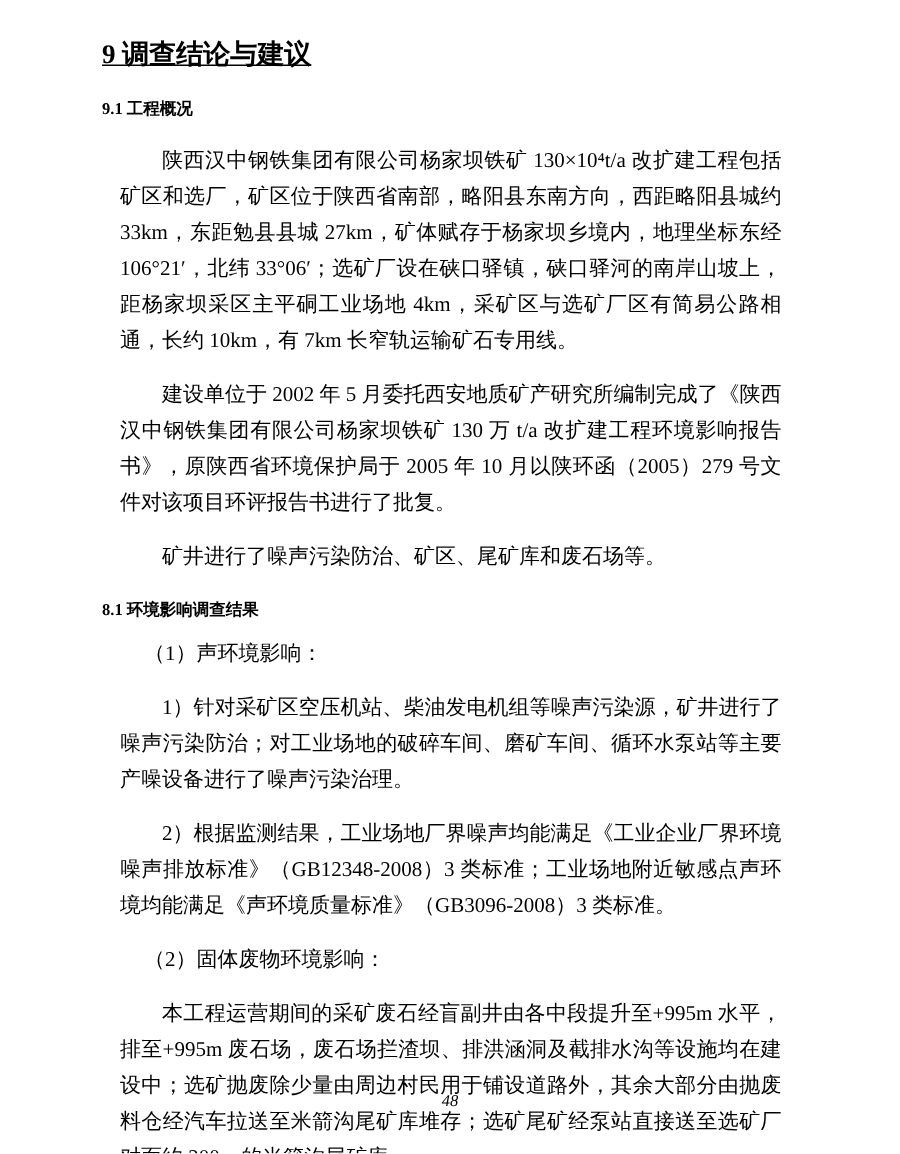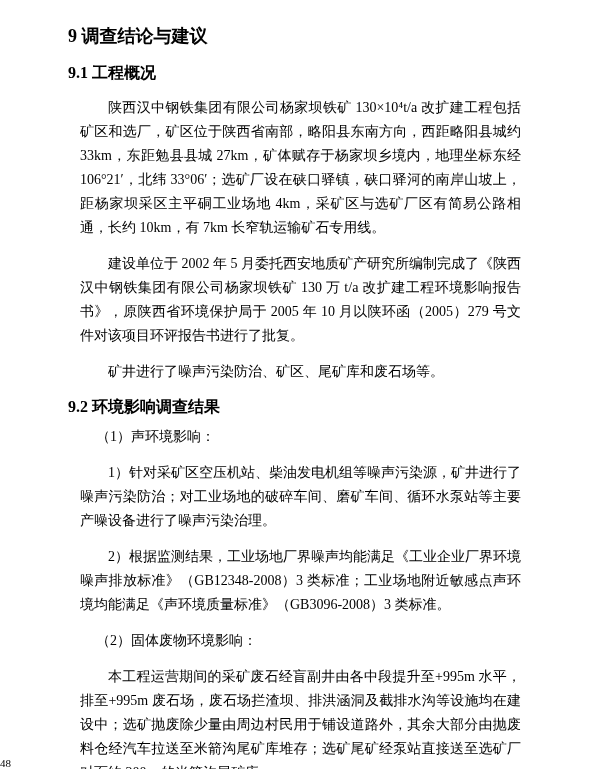--- a/index.html
+++ b/index.html
@@ -17,65 +17,67 @@
     overflow: hidden;
     font-family: "Liberation Serif", "DejaVu Serif", serif;
     color: #000000;
   }
   .h1 {
     font-size: 18px;
     font-weight: bold;
     line-height: 24px;
     margin: 0 0 14px 0;
     font-family: "Liberation Serif", "DejaVu Serif", serif;
+    text-decoration: underline;
   }
   .h2 {
-    font-size: 16px;
+    font-size: 11px;
     font-weight: bold;
     line-height: 22px;
     margin: 8px 0 7px 0;
   }
   .para {
     font-size: 14px;
     line-height: 24px;
     text-align: justify;
     text-justify: inter-ideograph;
     text-indent: 2em;
     margin: 12px;
   }
   .label-para {
     margin: 3px 0 3px 0;
   }
   .footer {
     position: absolute;
     left: 0;
-    bottom: 0;
+    bottom: 29px;
     width: 100%;
-    text-align: left;
+    text-align: center;
     font-size: 11px;
     color: #000000;
+    font-style: italic;
   }
 </style>
 </head>
 <body>
 
 <div class="page">
 
   <h1 class="h1">9 调查结论与建议</h1>
 
   <h2 class="h2">9.1 工程概况</h2>
 
   <p class="para">陕西汉中钢铁集团有限公司杨家坝铁矿 130×10⁴t/a 改扩建工程包括矿区和选厂，矿区位于陕西省南部，略阳县东南方向，西距略阳县城约 33km，东距勉县县城 27km，矿体赋存于杨家坝乡境内，地理坐标东经 106°21′，北纬 33°06′；选矿厂设在硖口驿镇，硖口驿河的南岸山坡上，距杨家坝采区主平硐工业场地 4km，采矿区与选矿厂区有简易公路相通，长约 10km，有 7km 长窄轨运输矿石专用线。</p>
 
   <p class="para">建设单位于 2002 年 5 月委托西安地质矿产研究所编制完成了《陕西汉中钢铁集团有限公司杨家坝铁矿 130 万 t/a 改扩建工程环境影响报告书》，原陕西省环境保护局于 2005 年 10 月以陕环函（2005）279 号文件对该项目环评报告书进行了批复。</p>
 
   <p class="para">矿井进行了噪声污染防治、矿区、尾矿库和废石场等。</p>
 
 
-  <h2 class="h2">9.2 环境影响调查结果</h2>
+  <h2 class="h2">8.1 环境影响调查结果</h2>
 
   <p class="para label-para">（1）声环境影响：</p>
 
   <p class="para">1）针对采矿区空压机站、柴油发电机组等噪声污染源，矿井进行了噪声污染防治；对工业场地的破碎车间、磨矿车间、循环水泵站等主要产噪设备进行了噪声污染治理。</p>
 
   <p class="para">2）根据监测结果，工业场地厂界噪声均能满足《工业企业厂界环境噪声排放标准》（GB12348-2008）3 类标准；工业场地附近敏感点声环境均能满足《声环境质量标准》（GB3096-2008）3 类标准。</p>
 
   <p class="para label-para">（2）固体废物环境影响：</p>
 
   <p class="para">本工程运营期间的采矿废石经盲副井由各中段提升至+995m 水平，排至+995m 废石场，废石场拦渣坝、排洪涵洞及截排水沟等设施均在建设中；选矿抛废除少量由周边村民用于铺设道路外，其余大部分由抛废料仓经汽车拉送至米箭沟尾矿库堆存；选矿尾矿经泵站直接送至选矿厂对面约 200m 的米箭沟尾矿库。</p>

